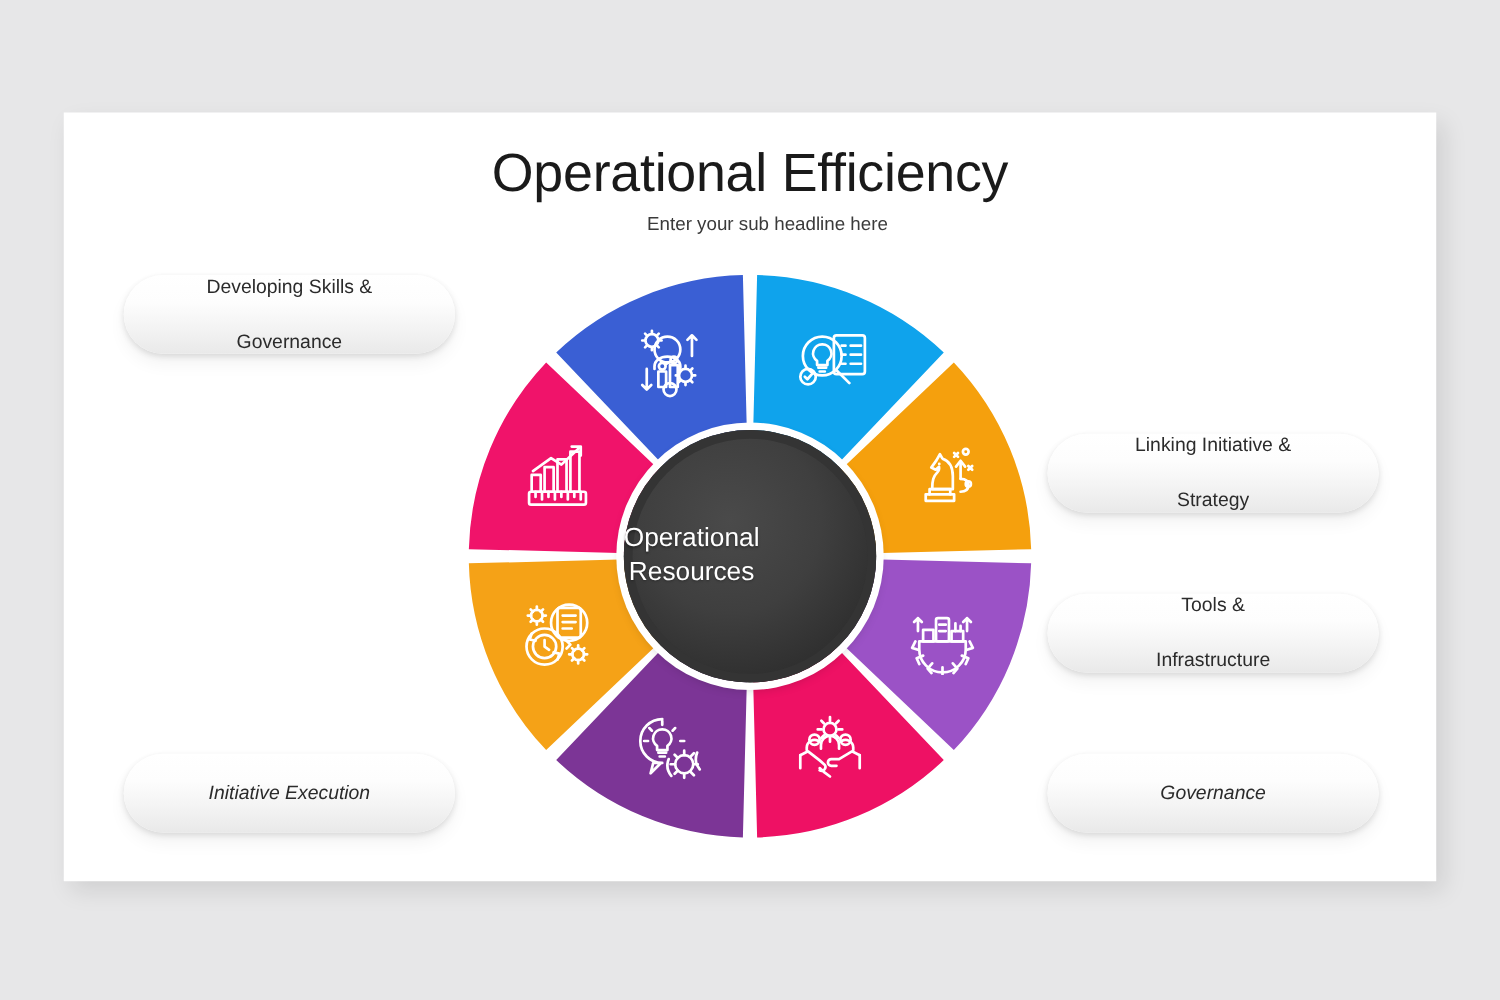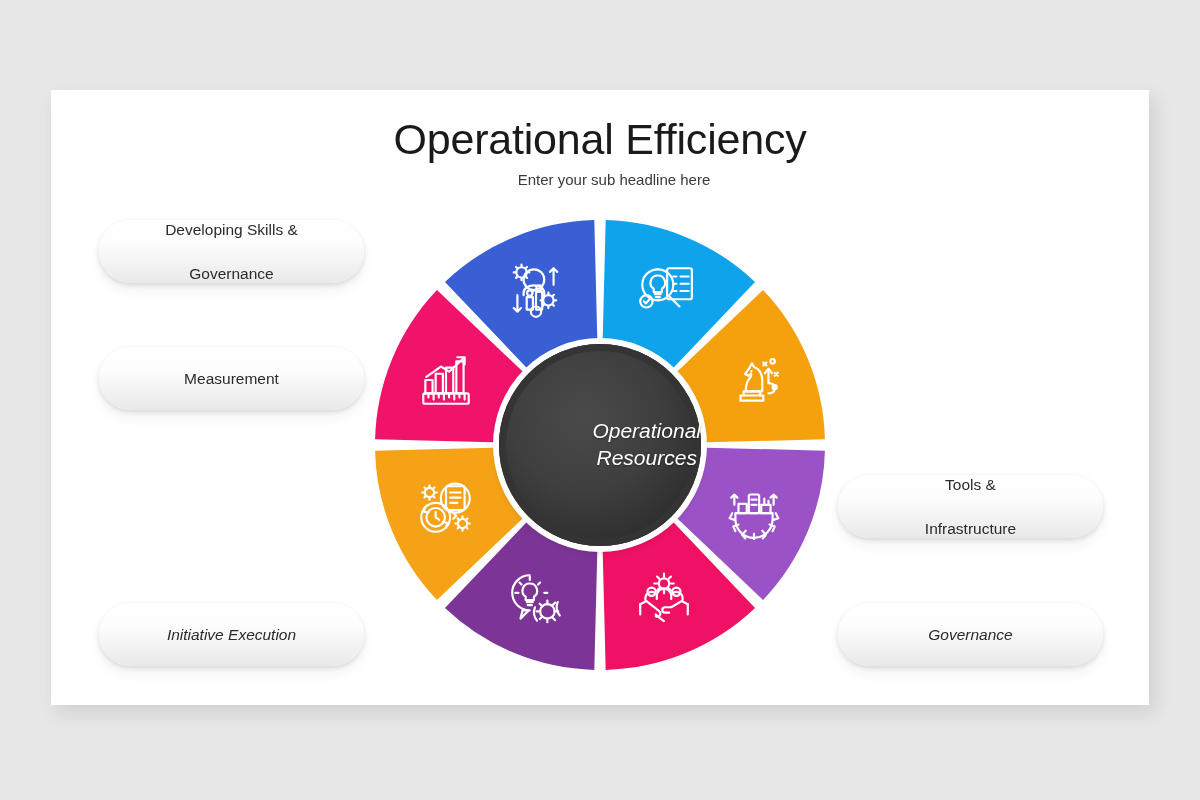--- a/index.html
+++ b/index.html
@@ -94,22 +94,21 @@
     top: 50%;
     width: 202px;
     height: 202px;
     margin-left: -101px;
     margin-top: -101px;
     border-radius: 50%;
     background: radial-gradient(circle at 42% 36%, #4a4a4a 0%, #3f3f3f 42%, #2f2f2f 74%, #262626 100%);
     box-shadow: inset 0 0 0 7px #343434, 0 0 0 6px #ffffff, 0 3px 10px rgba(0,0,0,0.32);
     display: flex;
     align-items: center;
-    justify-content: flex-end;
-    font-style: italic;
+    justify-content: flex-start;
   }
   .hub-text {
     color: #ffffff;
     font-size: 21px;
     line-height: 1.28;
     text-align: center;
     font-weight: 400;
     text-shadow: 0 1px 2px rgba(0,0,0,0.35);
   }
 
@@ -127,27 +126,27 @@
 <body>
 
 <div class="slide-card">
 
   <div class="headline">Operational Efficiency</div>
   <div class="subheadline">Enter your sub headline here</div>
 
   <div class="pill pill-left pill-row-0">
     <span><span>Developing Skills &amp;</span><br><span>Governance</span></span>
   </div>
-  <div class="pill pill-left pill-row-1">
-    <span>Measurement</span>
-  </div>
   <div class="pill pill-left pill-row-3">
     <span>Initiative Execution</span>
   </div>
 
+  <div class="pill pill-right pill-row-1">
+    <span><span>Linking Initiative &amp;</span><br><span>Strategy</span></span>
+  </div>
   <div class="pill pill-right pill-row-2">
     <span><span>Tools &amp;</span><br><span>Infrastructure</span></span>
   </div>
   <div class="pill pill-right pill-row-3">
     <span>Governance</span>
   </div>
 
   <div class="wheel-wrap">
     <svg class="wheel-svg" viewBox="0 0 460 460">
       <g id="wedge-layer">

